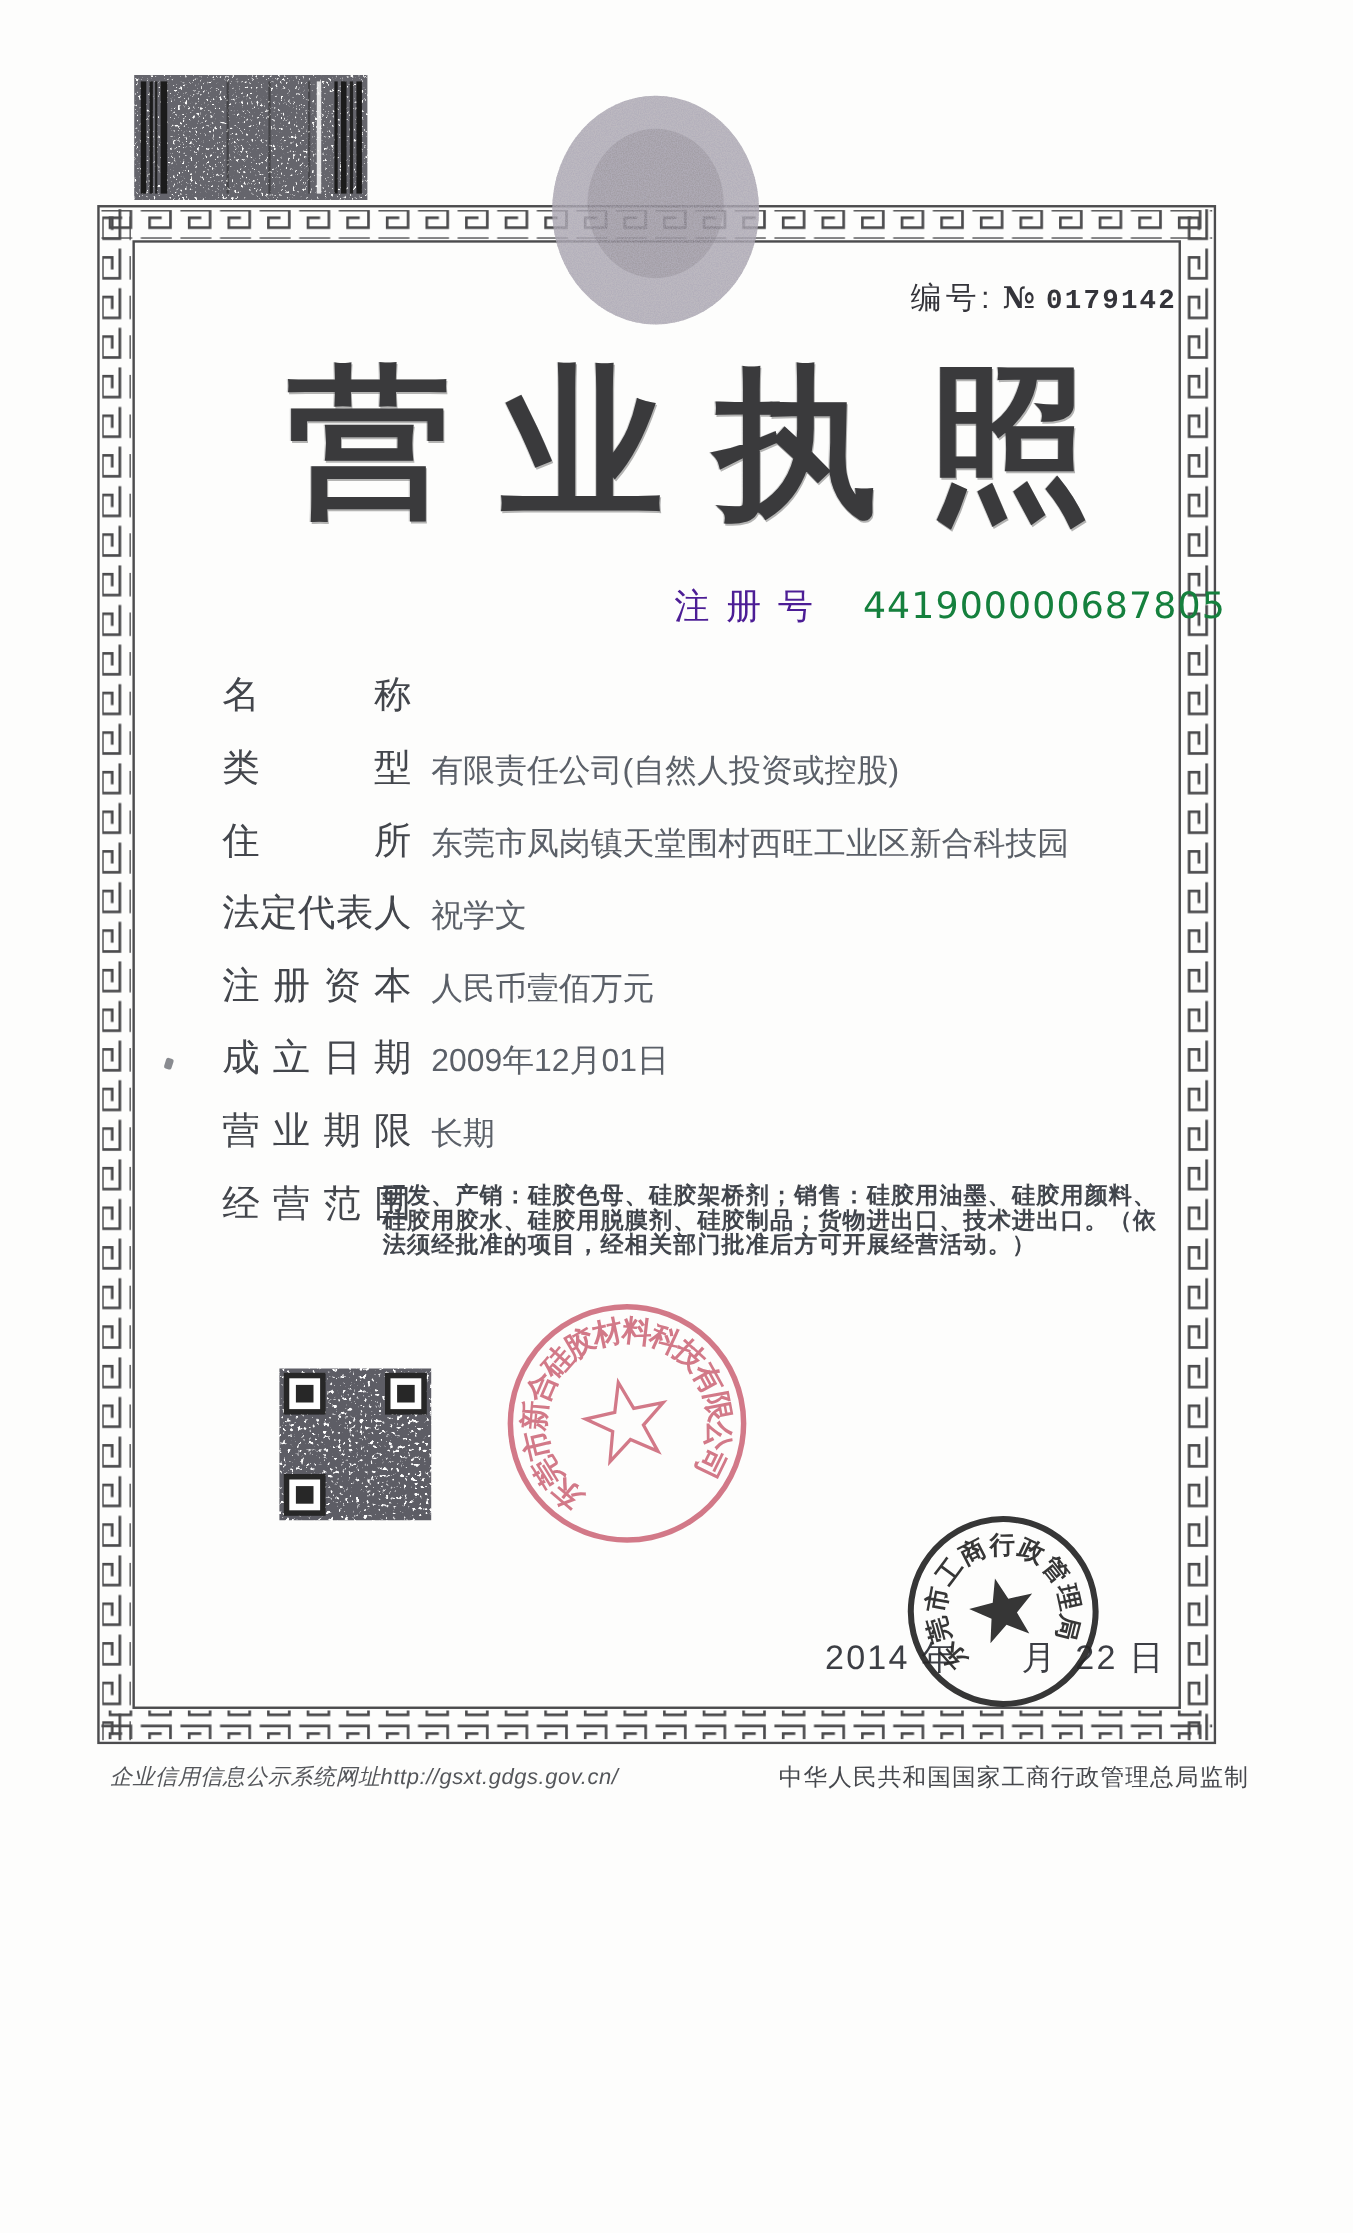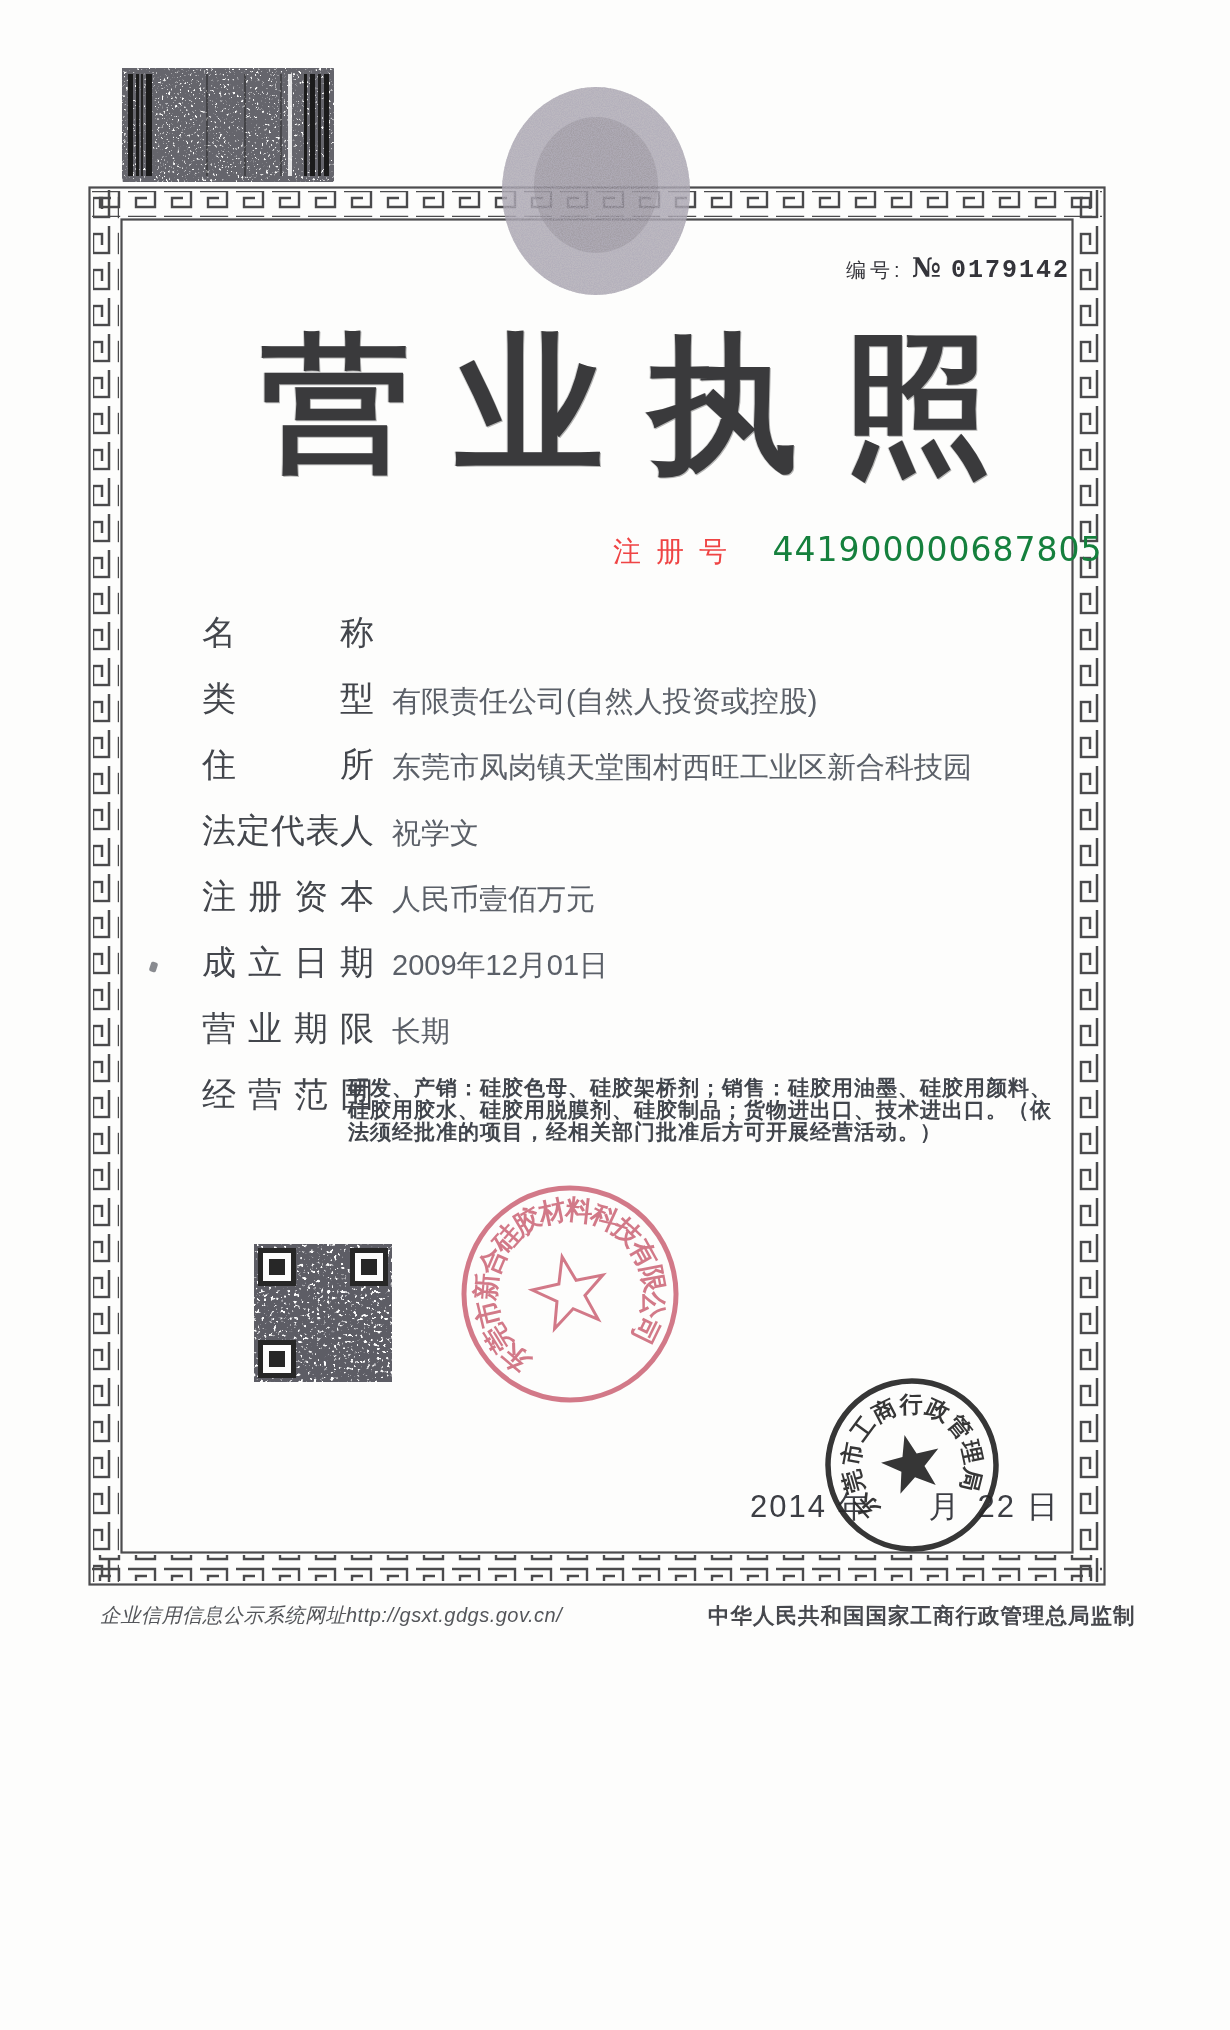--- a/index.html
+++ b/index.html
@@ -9,33 +9,33 @@
   
   .barcode{position:absolute;left:122px;top:66px;z-index:2;}
   .emblem{position:absolute;left:497px;top:83px;z-index:2;opacity:.95;}
 
   
   .cert-border{position:absolute;left:88px;top:186px;z-index:1;}
 
   
   .serial{position:absolute;left:790px;top:252px;width:280px;text-align:right;z-index:3;
           color:#34343a;white-space:nowrap;}
-  .serial .s-label{font-size:20px;letter-spacing:4px;}
+  .serial .s-label{font-size:28px;letter-spacing:4px;}
   .serial .s-symbol{font-family:"DejaVu Serif",serif;font-weight:700;font-size:27px;margin:0 10px 0 8px;}
   .serial .s-number{font-family:"Liberation Mono",monospace;font-weight:600;font-size:25px;letter-spacing:2px;margin-top:48px;}
 
   
   .title{position:absolute;left:88px;top:326px;width:1077px;margin:0;z-index:3;
          text-align:center;font-size:148px;line-height:1.05;font-weight:700;color:#3a3a3c;
          letter-spacing:46px;text-indent:46px;
          text-shadow:1px 1px 0 rgba(90,90,90,.45), -1px 0 0 rgba(110,110,110,.3);}
 
   
   .regno{position:absolute;left:613px;top:530px;z-index:3;white-space:nowrap;}
-  .regno-label{font-size:28px;letter-spacing:15px;color:#ef4444;font-weight:500;}
+  .regno-label{font-size:32px;letter-spacing:15px;color:#4c1d95;font-weight:500;}
   .regno-value{font-size:33px;color:#15803d;margin-left:26px;letter-spacing:1px;font-family:"DejaVu Sans",sans-serif;}
 
   
   .fields{position:absolute;left:202px;top:610px;width:870px;z-index:3;}
   .field-row{display:flex;align-items:flex-start;margin-bottom:21px;min-height:45px;}
   .f-label{width:172px;flex:none;display:flex;justify-content:space-between;
            font-size:34px;line-height:44px;font-weight:500;color:#43464c;}
   .f-value{margin-left:18px;padding-top:7px;font-size:29px;line-height:36px;color:#5b6068;}
   .field-row.scope .f-value{margin-left:-26px;padding-top:5px;width:704px;
            font-size:21px;line-height:22px;letter-spacing:1px;font-weight:600;
@@ -52,21 +52,21 @@
   
   .authority{position:absolute;left:606px;top:1424px;z-index:4;font-size:35px;font-weight:500;
              letter-spacing:23px;color:#3e4145;white-space:nowrap;}
   .date-line{position:absolute;left:750px;top:1486px;z-index:4;font-size:31px;color:#3c3e44;
              letter-spacing:2px;white-space:nowrap;}
   .date-line .d2{margin-left:58px;}
   .date-line .d3{margin-left:16px;}
 
   
   .footer-left{position:absolute;left:100px;top:1602px;z-index:3;font-size:20px;color:#54565a;letter-spacing:.5px;font-style:italic;}
-  .footer-right{position:absolute;left:708px;top:1601px;z-index:3;font-size:21.5px;font-weight:700;color:#46484d;letter-spacing:1px;}
+  .footer-right{position:absolute;left:708px;top:1601px;z-index:3;font-size:21.5px;font-weight:400;color:#46484d;letter-spacing:1px;}
 
   
   .artifact-dot{position:absolute;left:150px;top:962px;width:7px;height:10px;z-index:3;
                 background:#6b6e74;border-radius:2px;transform:rotate(18deg);opacity:.8;}
 </style>
 </head>
 <body>
 
 <div class="page">
 

